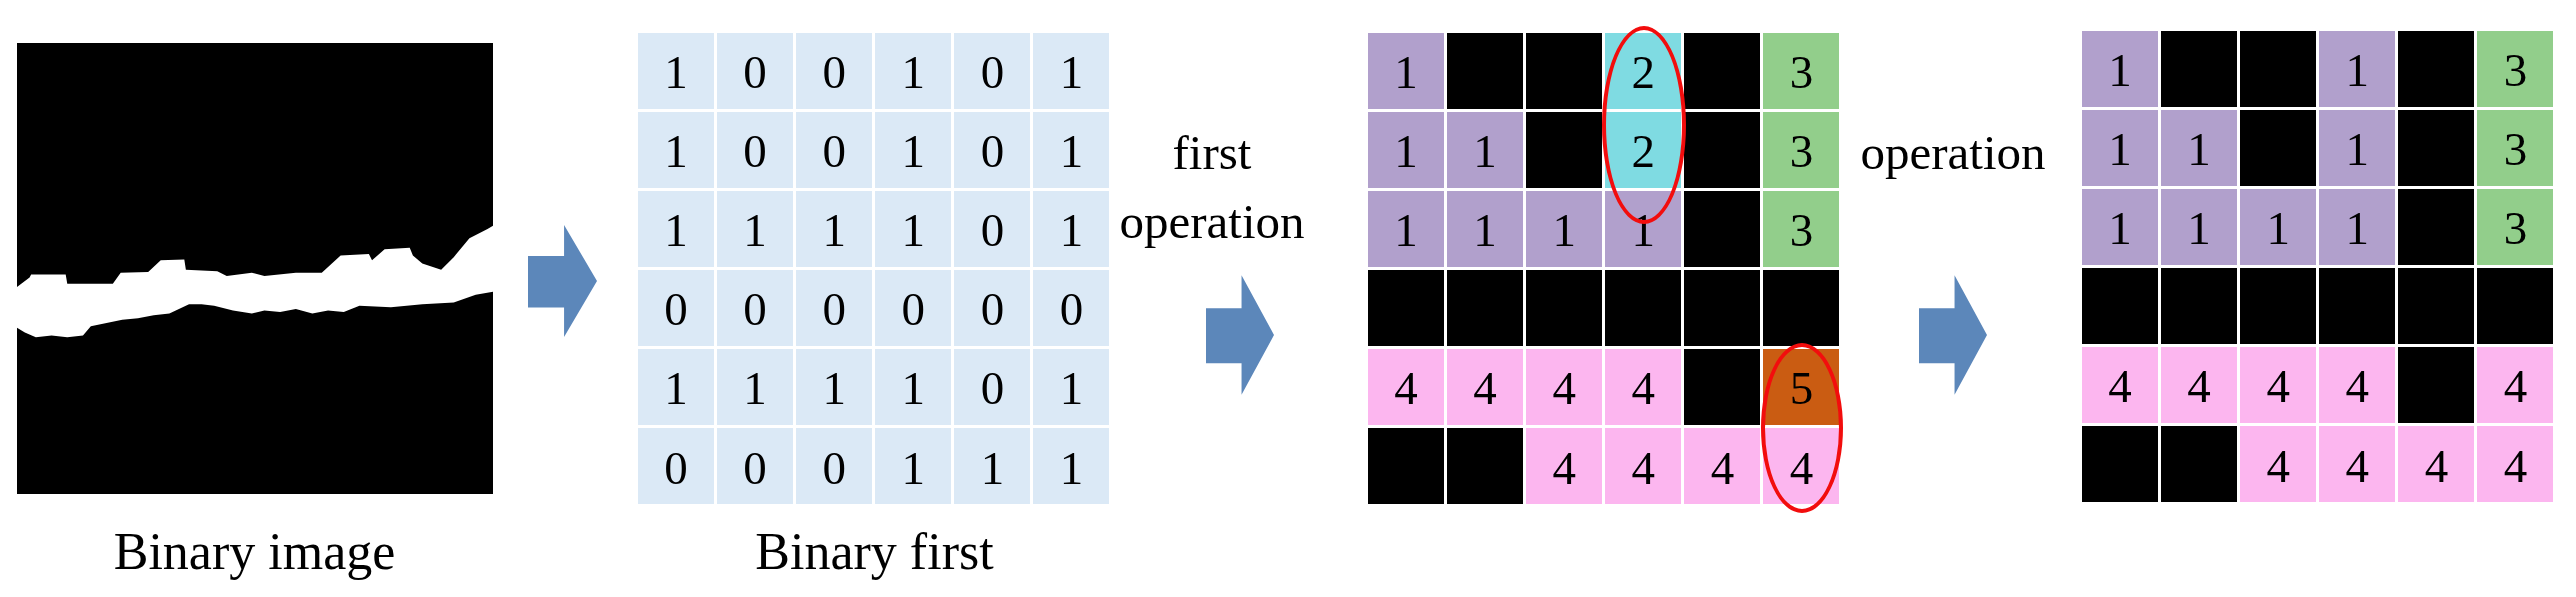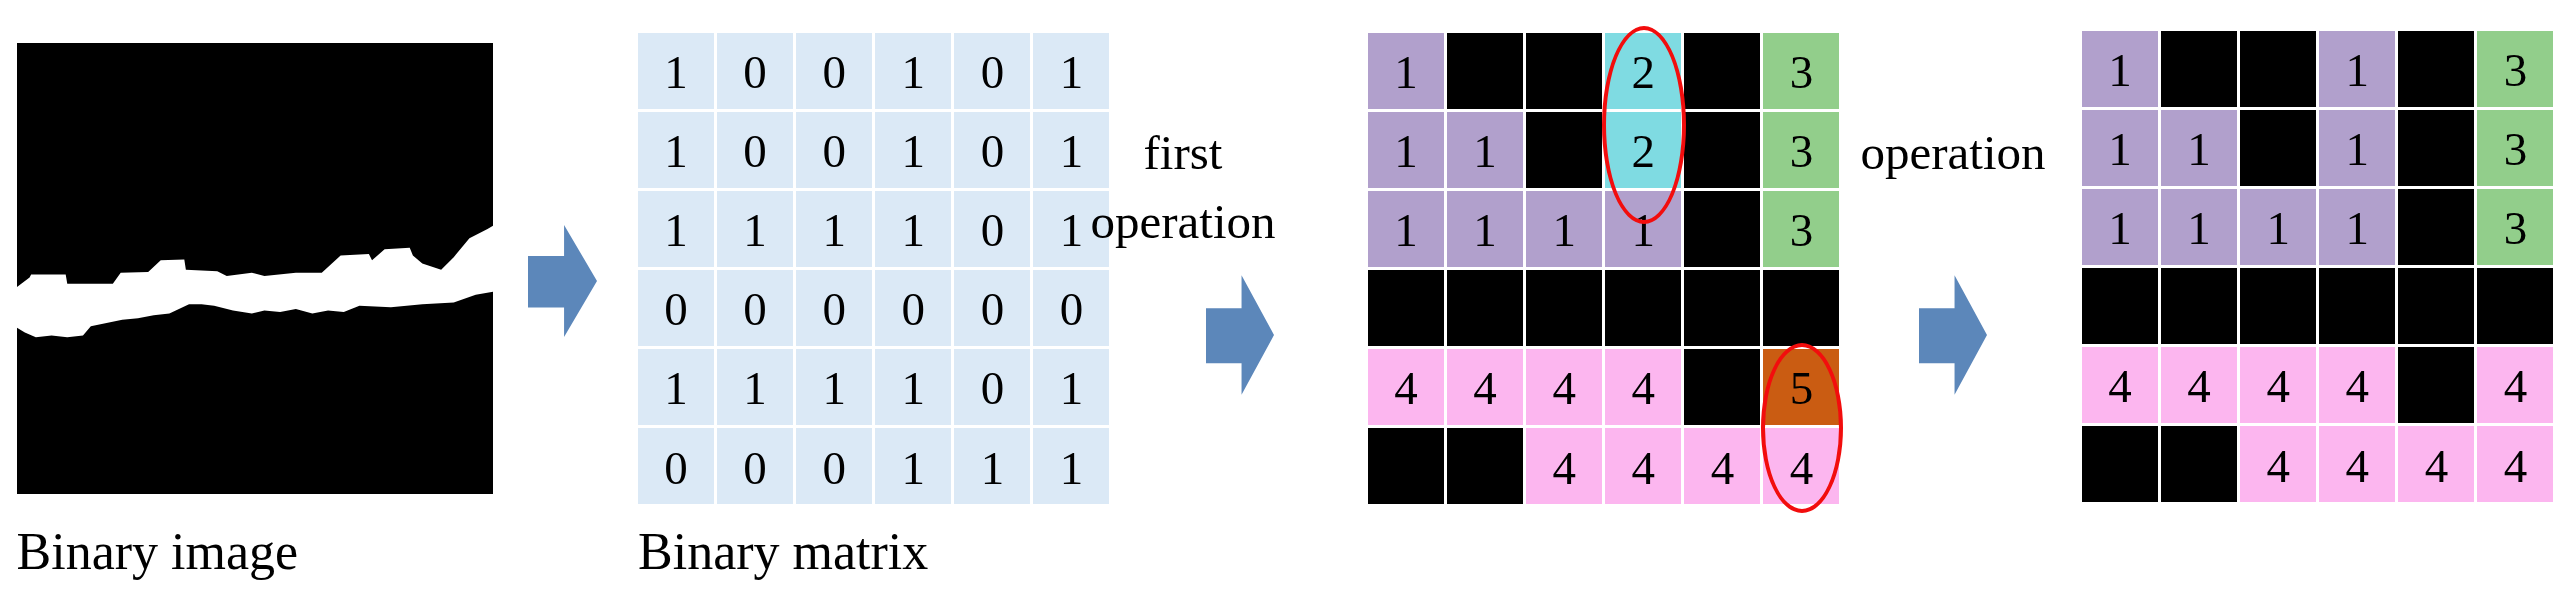--- a/index.html
+++ b/index.html
@@ -31,33 +31,34 @@
   }
   .ellipse{
     position:absolute;
     border:4.7px solid #f20d0d;
     border-radius:50%;
     box-sizing:border-box;
     pointer-events:none;
   }
   
   .caption{
+    text-align:center;
     font-size:52px;color:#000;
     line-height:55px;
     white-space:nowrap;
   }
   #caption-image{left:16.5px;top:524px;width:476px;}
   #caption-matrix{left:638px;top:524px;width:473px;}
   
   .op-text{
     width:236px;text-align:center;
     font-size:49px;color:#000;line-height:69px;
     white-space:nowrap;
   }
-  #op-first{left:1065px;top:118px;}
+  #op-first{left:1094px;top:118px;}
   #op-second{left:1835px;top:118px;}
   
   .arrow svg{display:block;width:100%;height:100%;}
   #arrow-1{left:528px;top:222px;width:69px;height:118px;}
   #arrow-2{left:1206px;top:272px;width:68px;height:126px;}
   #arrow-3{left:1919px;top:272px;width:68px;height:126px;}
 </style>
 </head>
 <body>
 
@@ -114,21 +115,21 @@
       <div class="cell" style="background: rgb(219, 233, 246);">1</div>
       <div class="cell" style="background: rgb(219, 233, 246);">0</div>
       <div class="cell" style="background: rgb(219, 233, 246);">1</div>
       <div class="cell" style="background: rgb(219, 233, 246);">0</div>
       <div class="cell" style="background: rgb(219, 233, 246);">0</div>
       <div class="cell" style="background: rgb(219, 233, 246);">0</div>
       <div class="cell" style="background: rgb(219, 233, 246);">1</div>
       <div class="cell" style="background: rgb(219, 233, 246);">1</div>
       <div class="cell" style="background: rgb(219, 233, 246);">1</div>
     </div>
-  <div id="caption-matrix" class="abs caption">Binary matrix</div>
+  <div id="caption-matrix" class="abs caption">Binary first</div>
 
   <div id="op-first" class="abs op-text">
     <div>first</div>
     <div>operation</div>
   </div>
   <div id="arrow-2" class="abs arrow">
     <svg viewBox="0 0 88 160" preserveAspectRatio="none">
       <polygon points="0,46 46,46 46,4 88,80 46,156 46,116 0,116" fill="#5c87ba"></polygon>
     </svg>
   </div>

